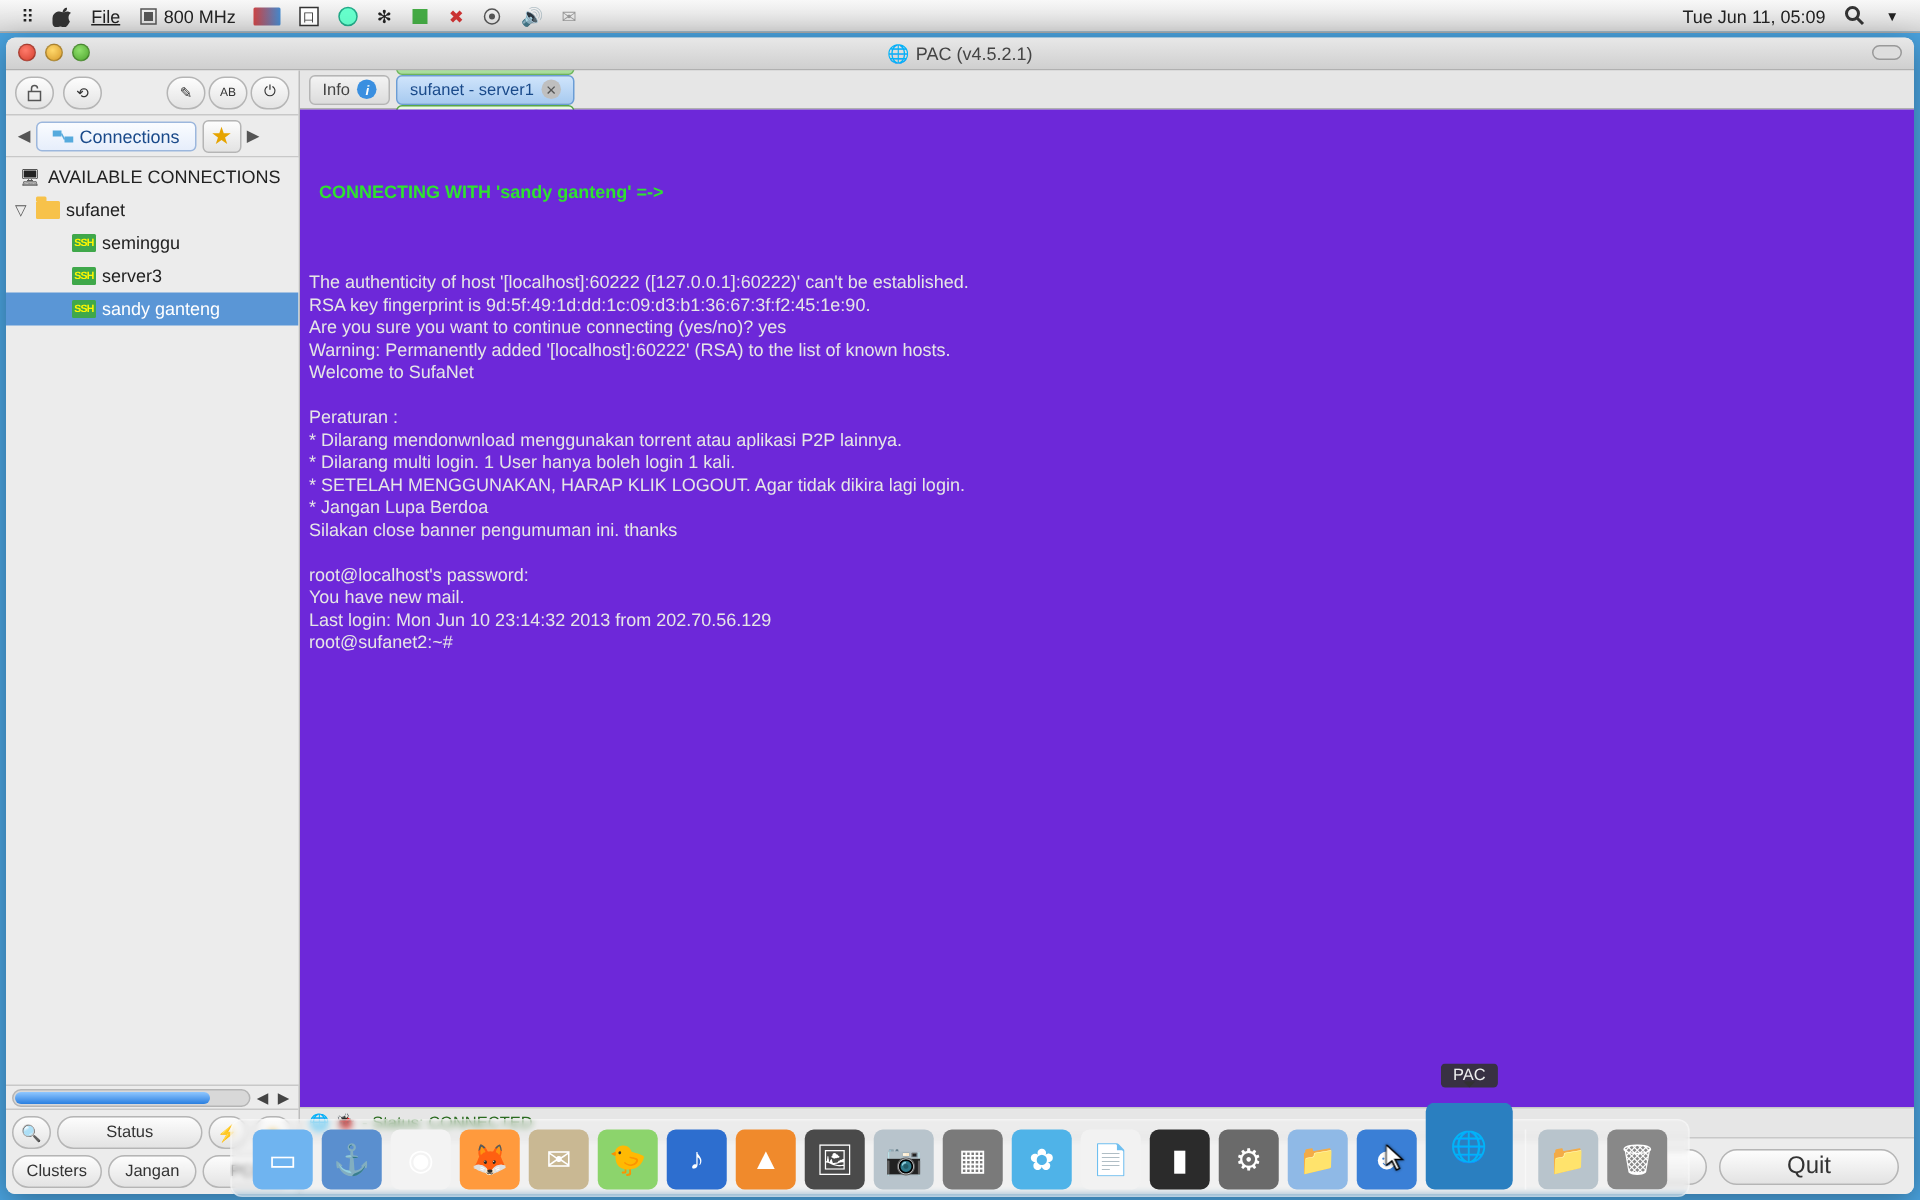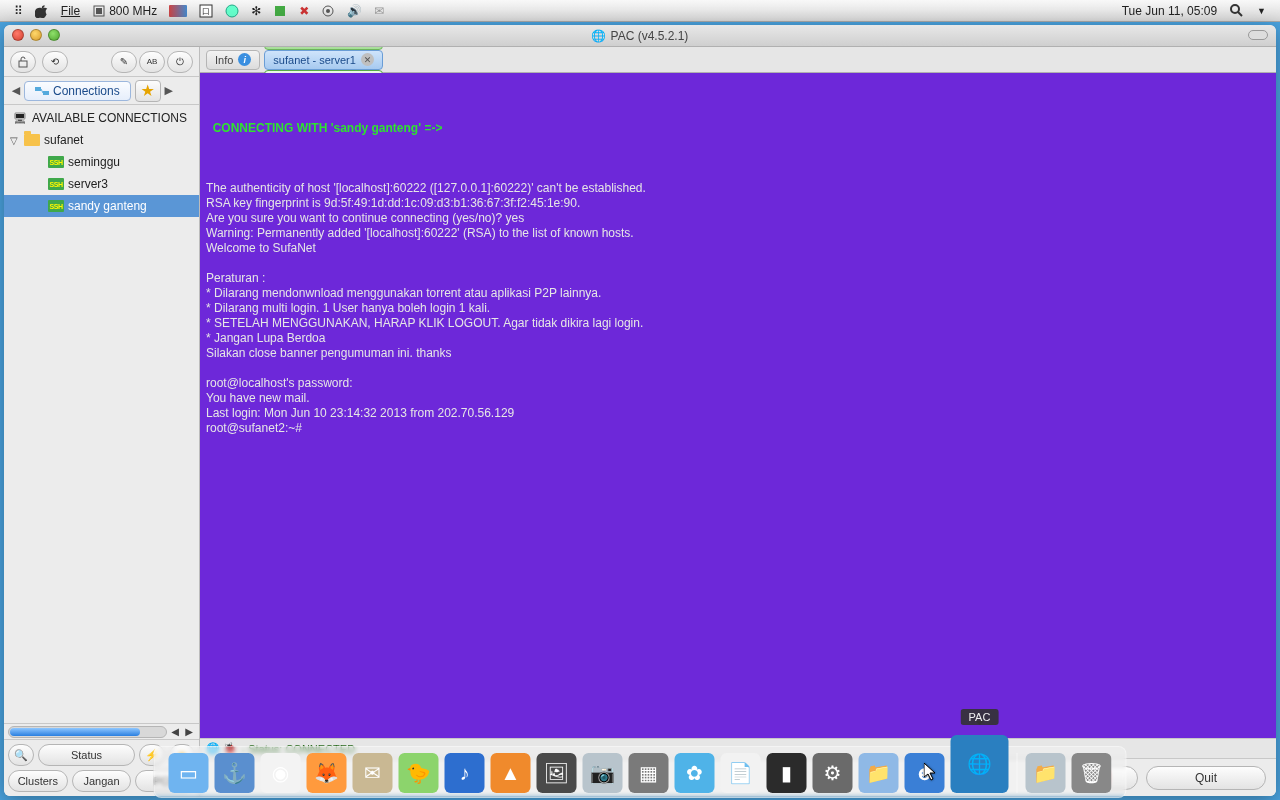--- a/index.html
+++ b/index.html
@@ -67,21 +67,21 @@
 .tab .close { width: 13px; height: 13px; border-radius: 50%; background: #bfbfbf; color: #555; font-size: 9px; display: flex; align-items: center; justify-content: center; }
 
 .terminal { flex: 1; background: #6d28d9; color: #e6e6e6; font-family: "Menlo","Monaco","Courier New",monospace; font-size: 12px; line-height: 15px; padding: 18px 6px; white-space: pre; overflow: auto; }
 .terminal .hdr { color: #2fe22f; font-weight: bold; }
 
 .statusbar { height: 20px; display: flex; align-items: center; padding: 0 6px; font-size: 11px; color: #2a6b1f; gap: 4px; border-top: 1px solid #c8c8c8; background: #e6e6e6; }
 
 
 .bottomrow { height: 38px; background: #ececec; border-top: 1px solid #c8c8c8; display: flex; align-items: center; padding: 0 10px; gap: 8px; }
 .bottomrow .sep { flex: 1; }
-.bottomrow .pillbtn { height: 24px; padding: 0 20px; background: linear-gradient(#fdfdfd,#e3e3e3); border: 1px solid #b5b5b5; border-radius: 12px; display: flex; align-items: center; justify-content: center; font-size: 12px; color: #333; }
+.bottomrow .pillbtn { height: 24px; padding: 0 20px; background: linear-gradient(#fdfdfd,#e3e3e3); border: 1px solid #b5b5b5; border-radius: 12px; display: flex; align-items: center; justify-content: center; font-size: 16px; color: #333; }
 .bottomrow .quit { min-width: 120px; }
 
 
 .dock { position: absolute; bottom: 2px; left: 50%; transform: translateX(-50%); height: 52px; padding: 4px 14px; background: rgba(255,255,255,0.25); border: 1px solid rgba(255,255,255,0.4); border-radius: 8px; display: flex; align-items: flex-end; gap: 6px; backdrop-filter: blur(2px); }
 .dock .dicon { width: 40px; height: 40px; border-radius: 6px; display: flex; align-items: center; justify-content: center; font-size: 20px; color: #fff; position: relative; }
 .dock .dicon.big { width: 58px; height: 58px; }
 .dock .divider { width: 1px; height: 40px; background: rgba(255,255,255,0.5); margin: 0 2px; }
 .dock .label { position: absolute; top: -26px; left: 50%; transform: translateX(-50%); background: rgba(50,50,50,.9); color: #eee; padding: 2px 8px; border-radius: 3px; font-size: 11px; white-space: nowrap; }
 .dock .label::after { content:""; position:absolute; bottom:-4px; left:50%; transform:translateX(-50%); border:4px solid transparent; border-top-color: rgba(50,50,50,.9); }
 

